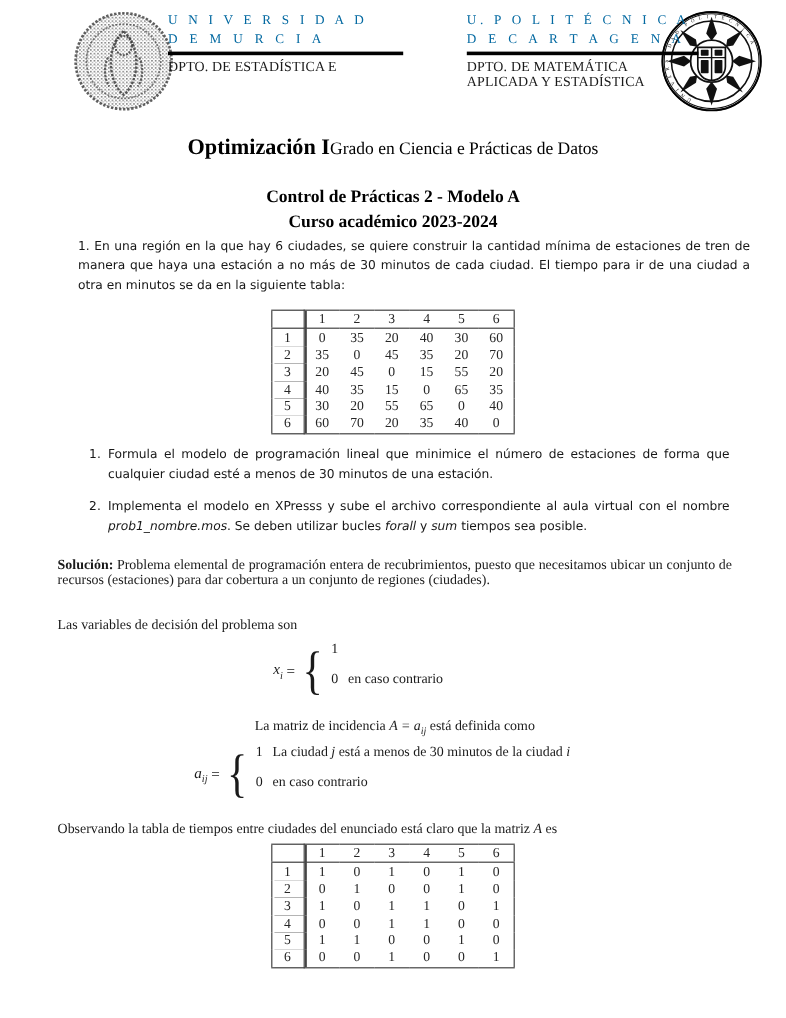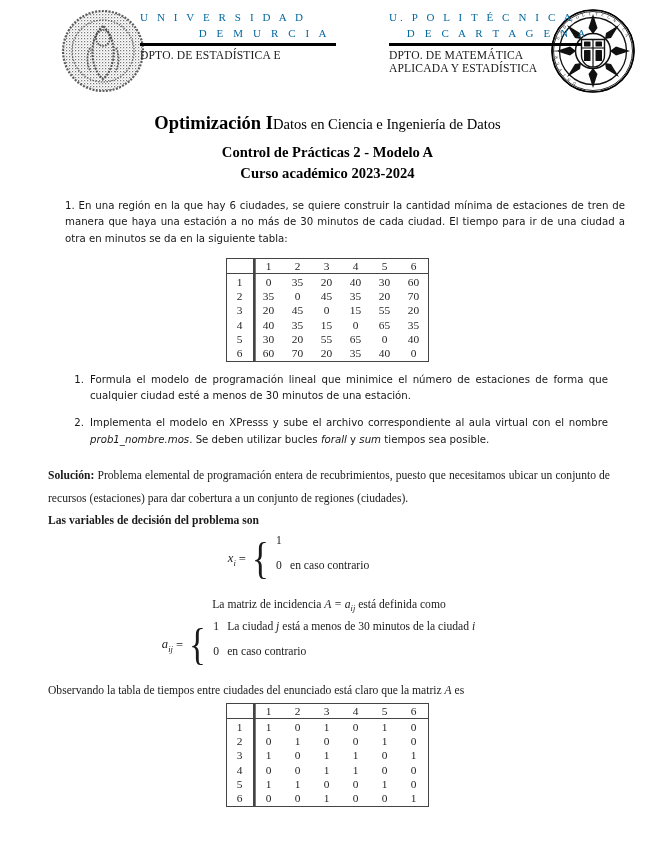--- a/index.html
+++ b/index.html
@@ -41,21 +41,21 @@
   .uni-right { left: 302px; width: 200px; margin-left: 39px; }
 
   .uni-name {
     font-family: "Liberation Serif", serif;
     font-size: 11px;
     letter-spacing: 3.1px;
     line-height: 16px;
     white-space: nowrap;
     color: #0369a1;
   }
-  .uni-name.l2 { letter-spacing: 3.6px; text-align: right; }
+  .uni-name.l2 { letter-spacing: 3.6px; }
   .rule {
     height: 3.2px;
     background: #000;
     margin-top: 2px;
     margin-bottom: 2.5px;
   }
   .rule-left { width: 196px; }
   .rule-right { width: 193px; }
   .dept {
     font-family: "Liberation Serif", serif;
@@ -81,21 +81,21 @@
     font-family: "Liberation Serif", serif;
   }
   .t-small {
     font-size: 14.6px;
     font-family: "Liberation Serif", serif;
   }
   .title-line2 {
     font-size: 14.6px;
     font-weight: bold;
     line-height: 22px;
-    margin-top: 6px;
+    margin-top: 18px;
   }
   .title-line3 {
     font-size: 14.6px;
     font-weight: bold;
     line-height: 20px;
   }
 
   
   .sans {
     font-family: "DejaVu Sans", "Liberation Sans", sans-serif;
@@ -184,34 +184,34 @@
   }
   .it { font-style: italic; }
 
   
   .sol {
     position: absolute;
     left: 48px;
     top: 464px;
     width: 562px;
     font-size: 11.6px;
-    line-height: 23px;
+    line-height: 13px;
     text-align: justify;
     color: #1a1a1a;
   }
   .sol b { font-weight: bold; }
   .sol-line {
     position: absolute;
     left: 48px;
     width: 562px;
     font-size: 11.6px;
     line-height: 15.4px;
     color: #1a1a1a;
   }
-  .sol-vars { top: 513px; font-weight: bold; }
+  .sol-vars { top: 513px; }
   .sol-inc  { top: 597px; text-align: center; }
   .sol-obs  { top: 683px; }
 
   
   .math-disp {
     position: absolute;
     width: 655px;
     text-align: center;
     font-family: "Liberation Serif", serif;
   }
@@ -349,21 +349,21 @@
     <div class="uni-name">U.  P O L I T É C N I C A</div>
     <div class="uni-name l2">D E   C A R T A G E N A</div>
     <div class="rule rule-right"></div>
     <div class="dept">DPTO. DE MATEMÁTICA</div>
     <div class="dept">APLICADA Y ESTADÍSTICA</div>
   </div>
 </div>
 
 <div class="title-area">
   <div class="title-line1">
-    <span class="t-big">Optimización I</span><span class="t-small">Datos en Ciencia e Ingeniería de Datos</span>
+    <span class="t-big">Optimización I</span><span class="t-small">Grado en Ciencia e Prácticas de Datos</span>
   </div>
   <div class="title-line2">Control de Prácticas 2 - Modelo A</div>
   <div class="title-line3">Curso académico 2023-2024</div>
 </div>
 
 <div class="prob-statement sans">1. En una región en la que hay 6 ciudades, se quiere construir la cantidad mínima de estaciones de tren de manera que haya una estación a no más de 30 minutos de cada ciudad. El tiempo para ir de una ciudad a otra en minutos se da en la siguiente tabla:</div>
 
 <div class="tbl-wrap1">
   <table class="matrix boxed">
     <thead class="toprule">

